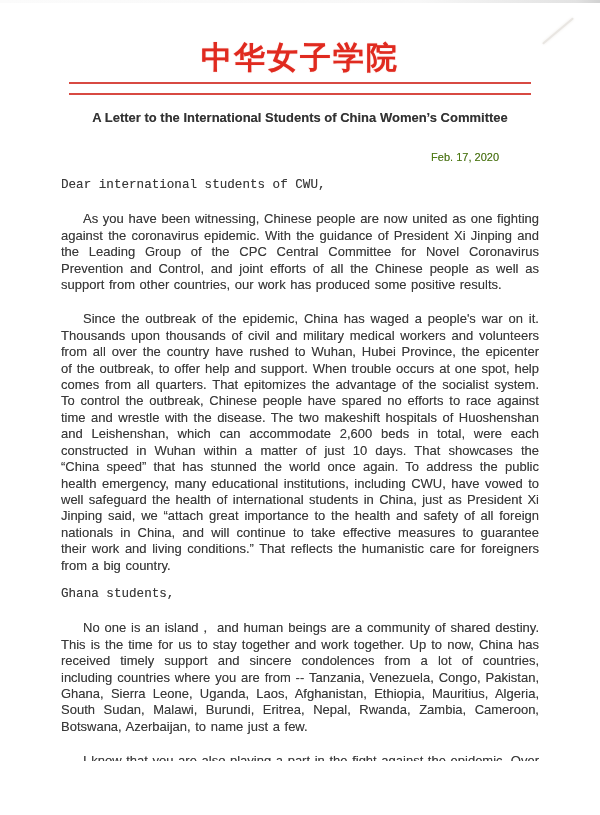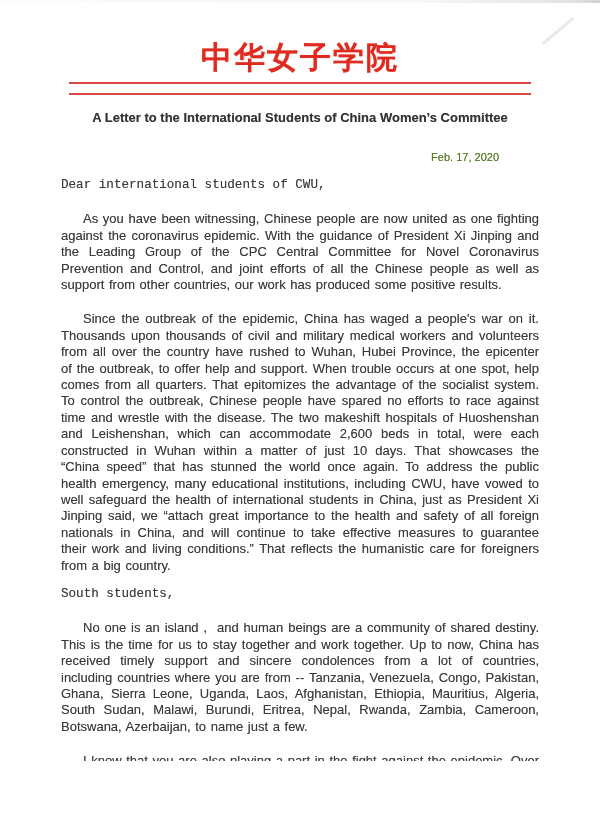--- a/index.html
+++ b/index.html
@@ -110,19 +110,19 @@
     <h2 class="title">A Letter to the International Students of China Women’s Committee</h2>
 
     <div class="date">Feb. 17, 2020</div>
 
     <p class="salutation">Dear international students of CWU,</p>
 
     <p class="para">As you have been witnessing, Chinese people are now united as one fighting against the coronavirus epidemic. With the guidance of President Xi Jinping and the Leading Group of the CPC Central Committee for Novel Coronavirus Prevention and Control, and joint efforts of all the Chinese people as well as support from other countries, our work has produced some positive results.</p>
 
     <p class="para">Since the outbreak of the epidemic, China has waged a people's war on it. Thousands upon thousands of civil and military medical workers and volunteers from all over the country have rushed to Wuhan, Hubei Province, the epicenter of the outbreak, to offer help and support. When trouble occurs at one spot, help comes from all quarters. That epitomizes the advantage of the socialist system. To control the outbreak, Chinese people have spared no efforts to race against time and wrestle with the disease. The two makeshift hospitals of Huoshenshan and Leishenshan, which can accommodate 2,600 beds in total, were each constructed in Wuhan within a matter of just 10 days. That showcases the “China speed” that has stunned the world once again. To address the public health emergency, many educational institutions, including CWU, have vowed to well safeguard the health of international students in China, just as President Xi Jinping said, we “attach great importance to the health and safety of all foreign nationals in China, and will continue to take effective measures to guarantee their work and living conditions.” That reflects the humanistic care for foreigners from a big country.</p>
 
-    <p class="salutation para-tight">South students,</p>
+    <p class="salutation para-tight">Ghana students,</p>
 
     <p class="para">No one is an island， and human beings are a community of shared destiny. This is the time for us to stay together and work together. Up to now, China has received timely support and sincere condolences from a lot of countries, including countries where you are from -- Tanzania, Venezuela, Congo, Pakistan, Ghana, Sierra Leone, Uganda, Laos, Afghanistan, Ethiopia, Mauritius, Algeria, South Sudan, Malawi, Burundi, Eritrea, Nepal, Rwanda, Zambia, Cameroon, Botswana, Azerbaijan, to name just a few.</p>
 
     <p class="para">I know that you are also playing a part in the fight against the epidemic. Over the past weeks, you have stayed inside and kept yourself healthy and happy. That is a big help to our work. Moreover, you have conveyed your compassion and support to China and Chinese people, either by uploading a video to your facebook account to exalt Chinese government’s efforts in containing the virus, or by speaking up in your WeChat group</p>
   </main>
 </div>
 
 </body></html>

